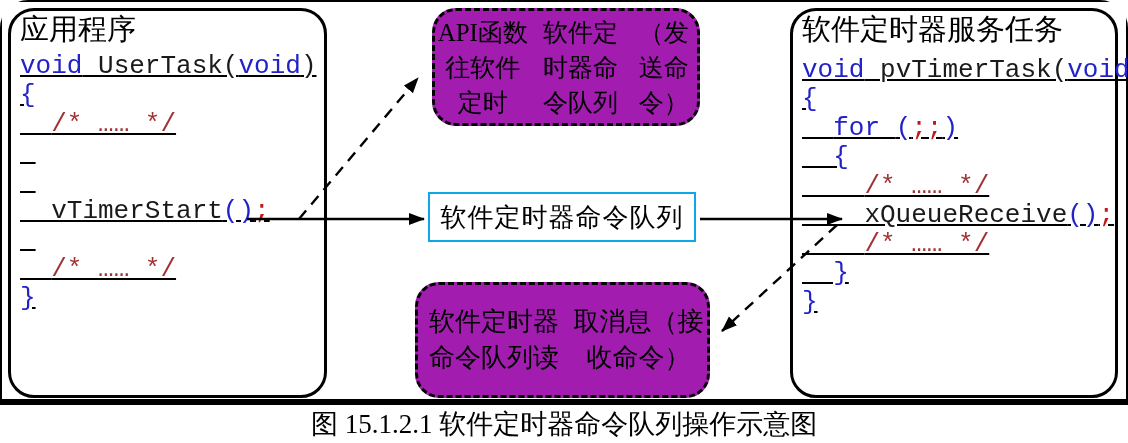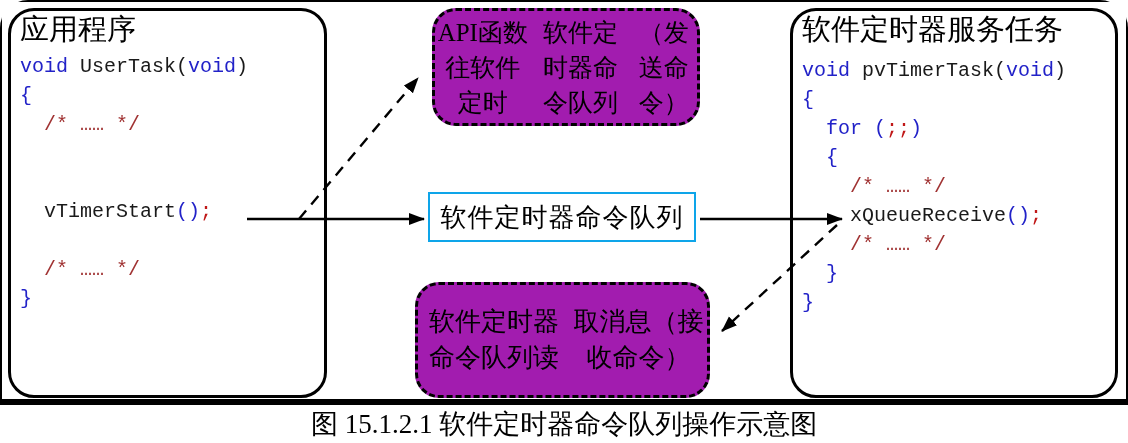--- a/index.html
+++ b/index.html
@@ -7,21 +7,21 @@
          font-family:"Liberation Serif","DejaVu Serif",serif;color:#000;border-radius:28px;}
   .frame{position:absolute;left:0;top:0;width:1124px;height:397px;
          border:2px solid #000;border-bottom-width:6px;}
   .rbox{position:absolute;border:3px solid #000;border-radius:26px;background:transparent;}
   .box-app{left:8px;top:8px;width:313px;height:384px;}
   .box-service{left:790px;top:8px;width:322px;height:384px;}
   .box-title{position:absolute;font-size:29px;line-height:34px;white-space:nowrap;}
   .title-app{left:20px;top:12px;}
   .title-service{left:802px;top:12px;}
   .code{position:absolute;font-family:"Liberation Mono","DejaVu Sans Mono",monospace;
-        font-size:20px;line-height:29px;white-space:pre;}
+        font-size:26px;line-height:29px;white-space:pre;text-decoration:underline;}
   .code-app{left:20px;top:52px;}
   .code-service{left:802px;top:56px;}
   .code-line{height:29px;}
   .seg-kw{color:var(--keyword);}
   .seg-id{color:var(--code_text);}
   .seg-cm{color:var(--comment);}
   .seg-sc{color:var(--semicolon);}
   .box-queue{position:absolute;left:428px;top:192px;width:264px;height:46px;
              border:2px solid #0ea5e9;display:flex;align-items:center;justify-content:center;
              font-size:26px;letter-spacing:1px;white-space:nowrap;background:#fff;}

